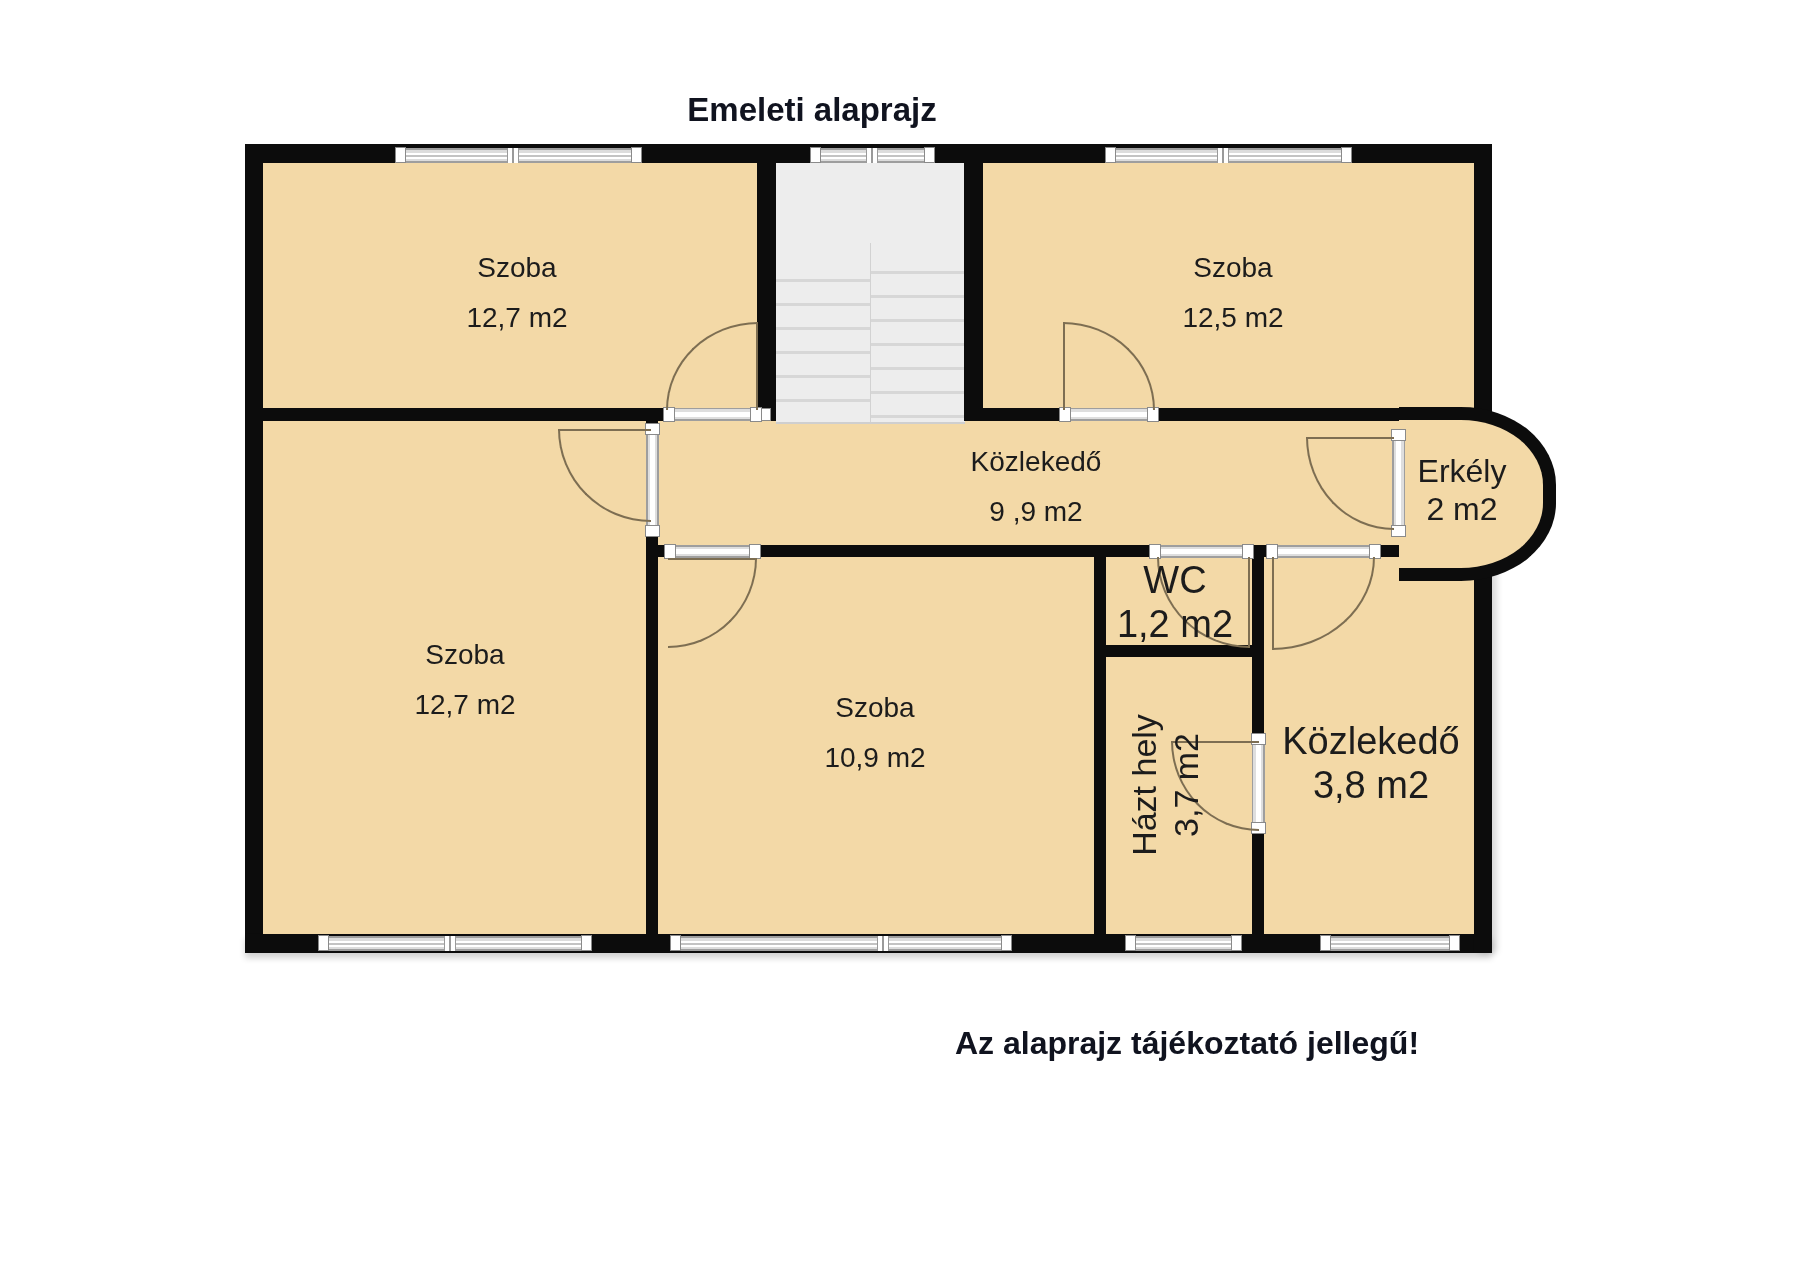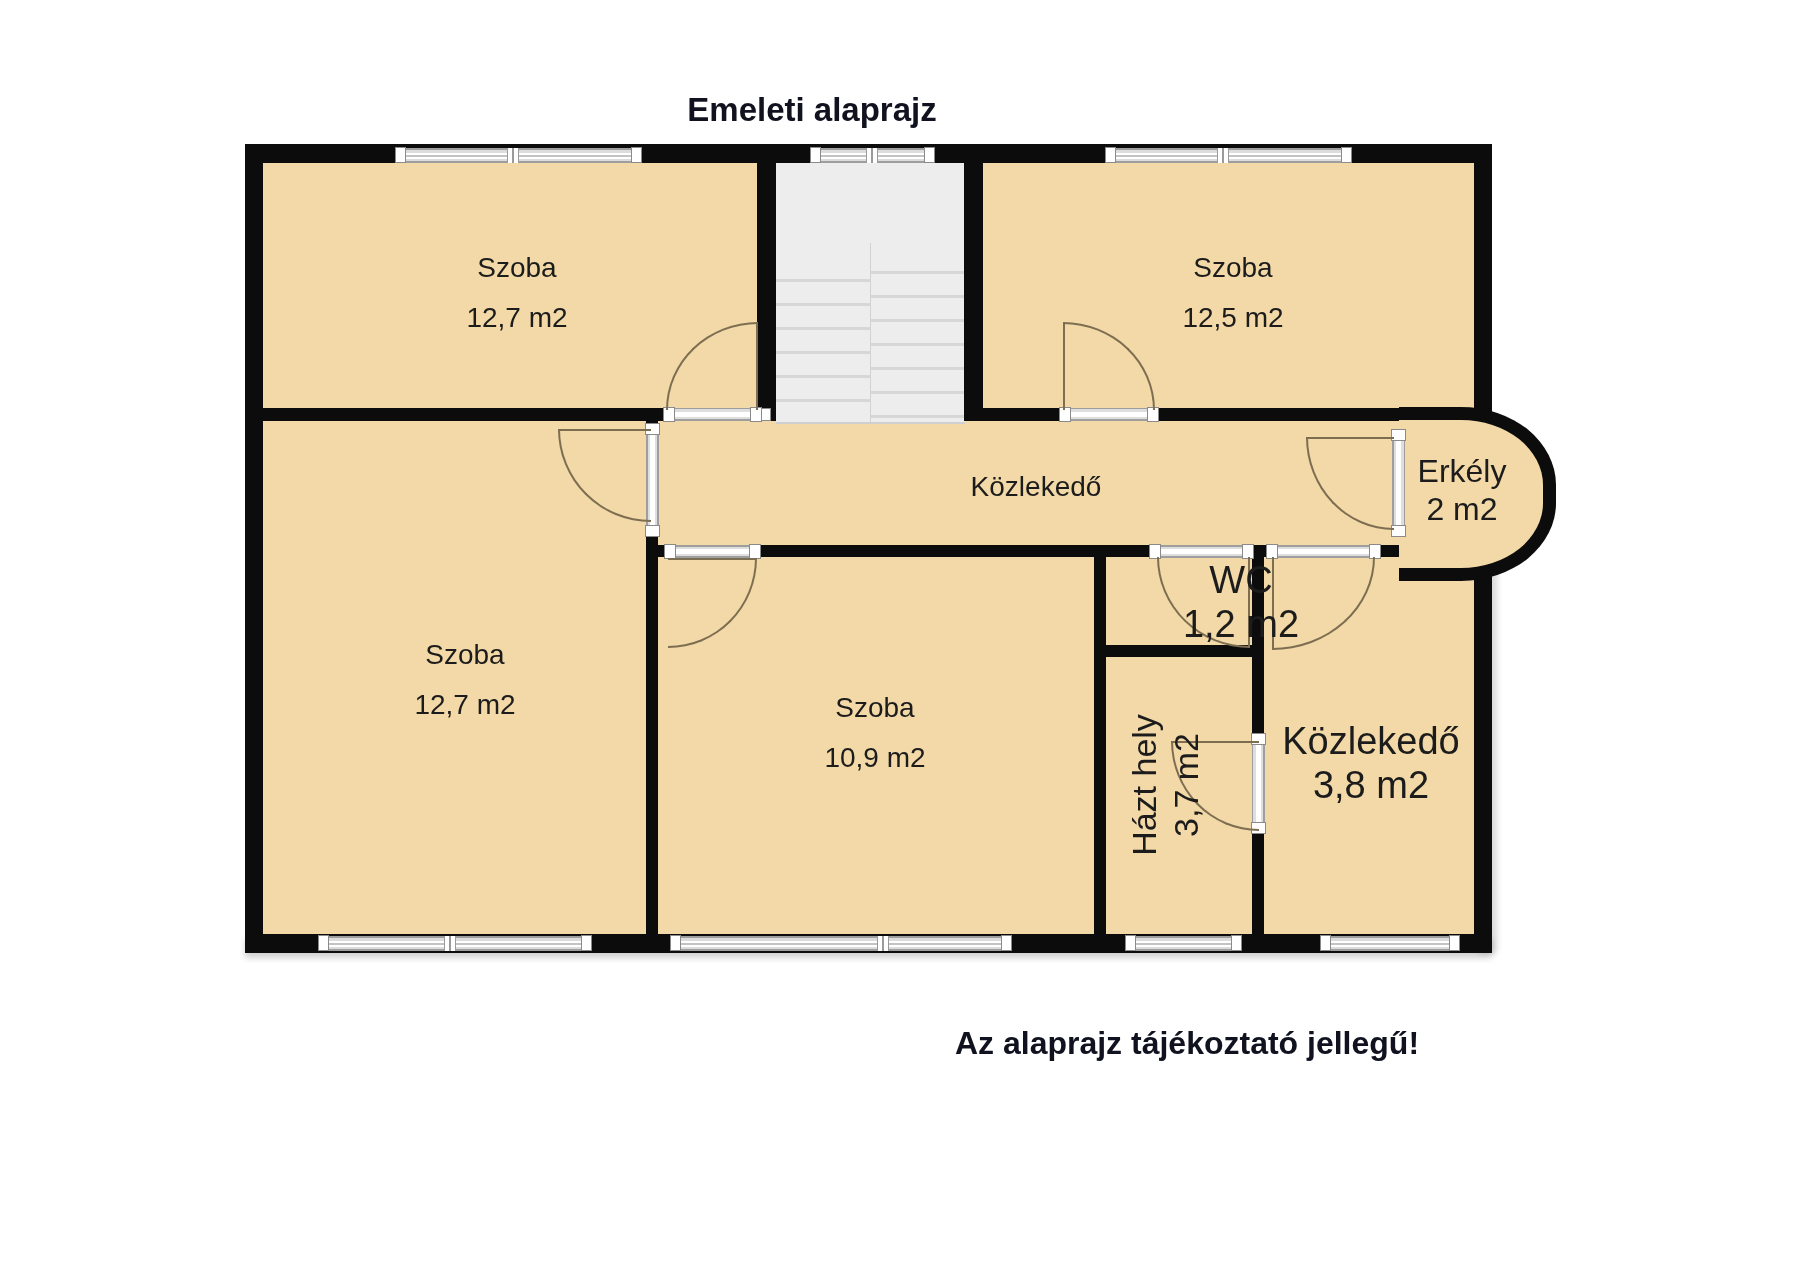--- a/index.html
+++ b/index.html
@@ -186,34 +186,35 @@
   <div class="room-label" style="left:517px;top:293px;">
     <div>Szoba</div>
     <div>12,7 m2</div>
   </div>
   <div class="room-label" style="left:1233px;top:293px;">
     <div>Szoba</div>
     <div>12,5 m2</div>
   </div>
   <div class="room-label" style="left:1036px;top:487px;">
     <div>Közlekedő</div>
+    <div>9 ,9 m2</div>
   </div>
   <div class="room-label tiny" style="left:1462px;top:490px;">
     <div>Erkély</div>
     <div>2 m2</div>
   </div>
   <div class="room-label" style="left:465px;top:680px;">
     <div>Szoba</div>
     <div>12,7 m2</div>
   </div>
   <div class="room-label" style="left:875px;top:733px;">
     <div>Szoba</div>
     <div>10,9 m2</div>
   </div>
-  <div class="room-label small" style="left:1241px;top:602px;">
+  <div class="room-label small" style="left:1175px;top:602px;">
     <div>WC</div>
     <div>1,2 m2</div>
   </div>
   <div class="room-label rotated" style="left:1165px;top:785px;">
     <div>Házt hely</div>
     <div>3,7 m2</div>
   </div>
   <div class="room-label small" style="left:1371px;top:763px;">
     <div>Közlekedő</div>
     <div>3,8 m2</div>

